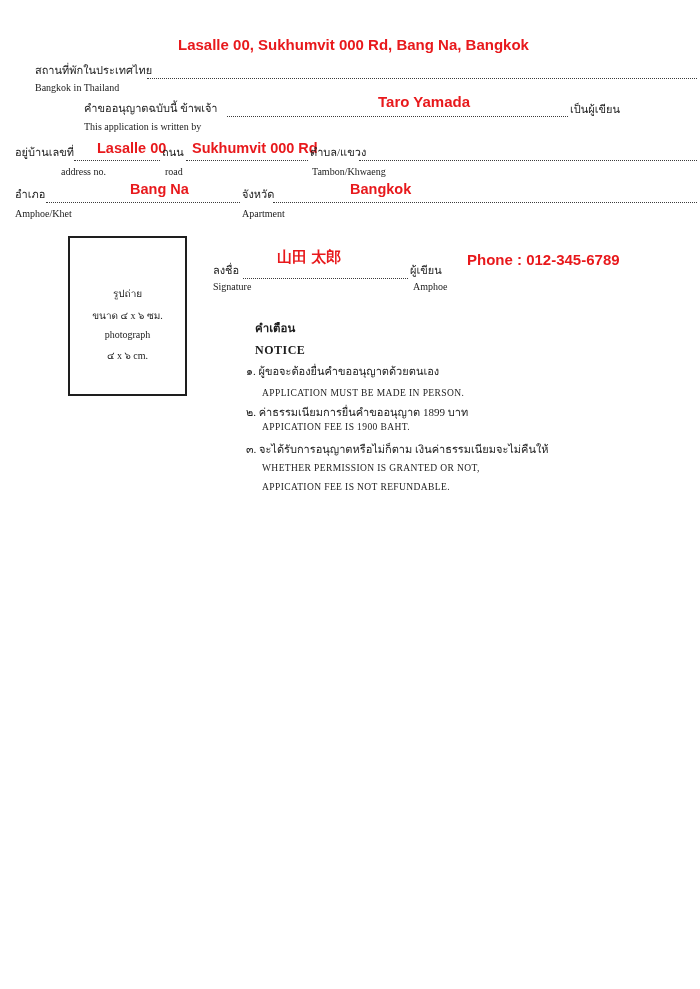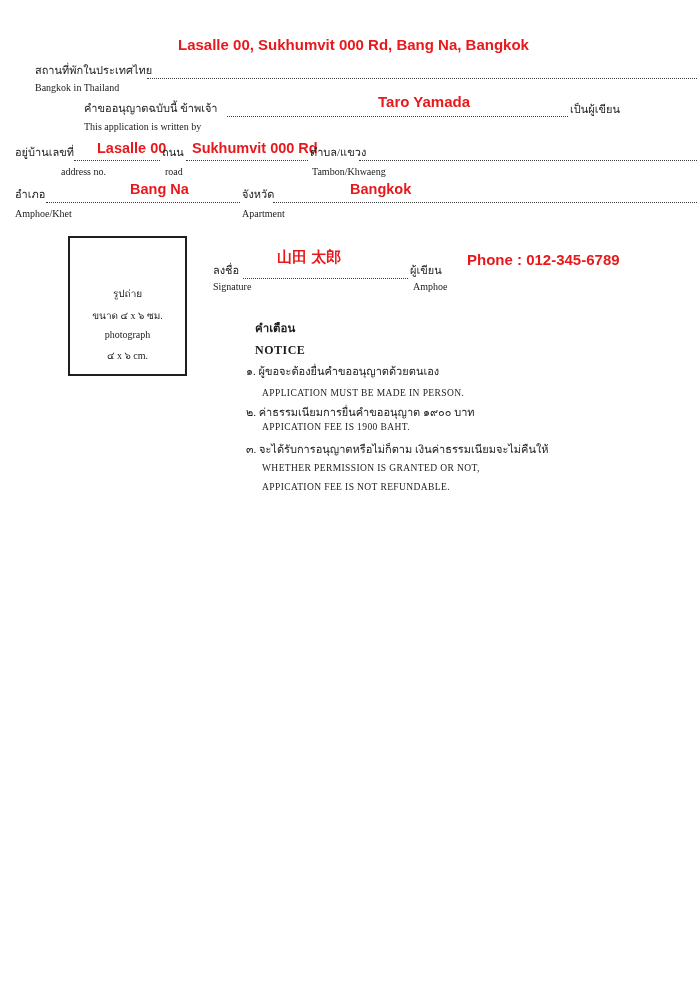--- a/index.html
+++ b/index.html
@@ -26,21 +26,21 @@
   }
   .red-sm { font-size: 14.5px; }
   .dots {
     position: absolute;
     height: 1px;
     border-bottom: 1.6px dotted #3c3c3c;
   }
   .photo-box {
     position: absolute;
     left: 68px; top: 236px;
-    width: 119px; height: 140px;
+    width: 119px; height: 160px;
     border: 2px solid #1e1e1e;
     background: #ffffff;
   }
   .photo-box .pline {
     position: absolute;
     width: 100%;
     text-align: center;
     font-size: 10px;
     color: #1c1c1c;
     white-space: nowrap;
@@ -98,20 +98,20 @@
   <div class="abs thai" style="left:410px; top:264px;">ผู้เขียน</div>
   <div class="abs en" style="left:213px; top:281px;">Signature</div>
   <div class="abs en" style="left:413px; top:281px;">Amphoe</div>
 
   <div class="abs thai bold" style="left:255px; top:322px; font-size:11.5px;">คำเตือน</div>
   <div class="abs bold" style="left:255px; top:344px; font-size:12px; letter-spacing:0.5px;">NOTICE</div>
 
   <div class="abs thai" style="left:246px; top:365px;font-family:Liberation Serif, serif;">๑. ผู้ขอจะต้องยื่นคำขออนุญาตด้วยตนเอง</div>
   <div class="abs en-notice" style="left:262px; top:388px;">APPLICATION MUST BE MADE IN PERSON.</div>
 
-  <div class="abs thai" style="left:246px; top:406px;">๒. ค่าธรรมเนียมการยื่นคำขออนุญาต ๑๙๐๐ บาท</div>
+  <div class="abs thai" style="left:246px; top:406px;">๒. ค่าธรรมเนียมการยื่นคำขออนุญาต 1899 บาท</div>
   <div class="abs en-notice" style="left:262px; top:422px;">APPICATION FEE IS 1900 BAHT.</div>
 
   <div class="abs thai" style="left:246px; top:443px;">๓. จะได้รับการอนุญาตหรือไม่ก็ตาม เงินค่าธรรมเนียมจะไม่คืนให้</div>
   <div class="abs en-notice" style="left:262px; top:463px;">WHETHER PERMISSION IS GRANTED OR NOT,</div>
   <div class="abs en-notice" style="left:262px; top:482px;">APPICATION FEE IS NOT REFUNDABLE.</div>
 
 </div>
 
 </body></html>

